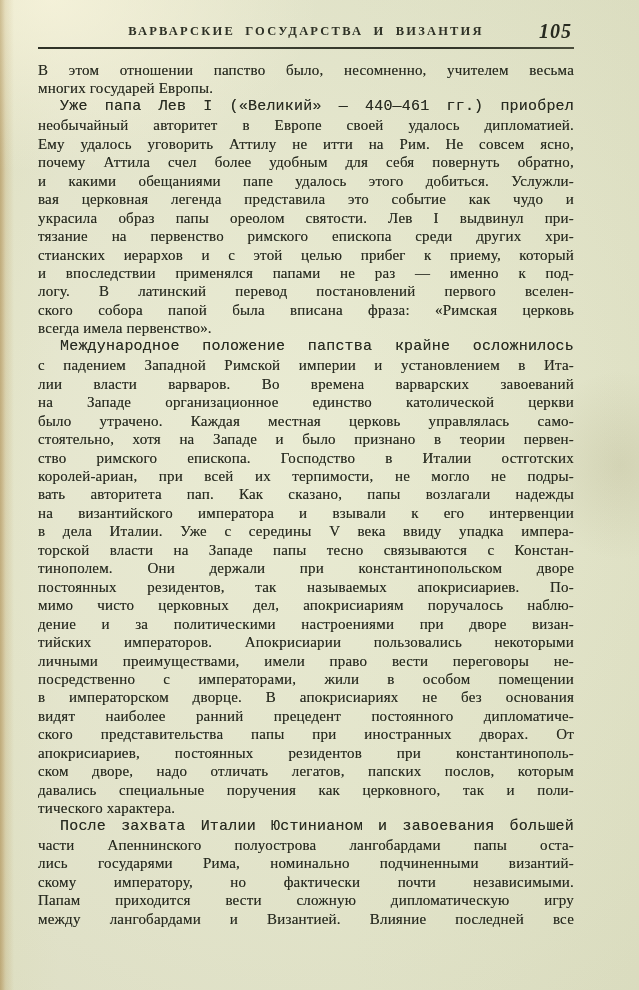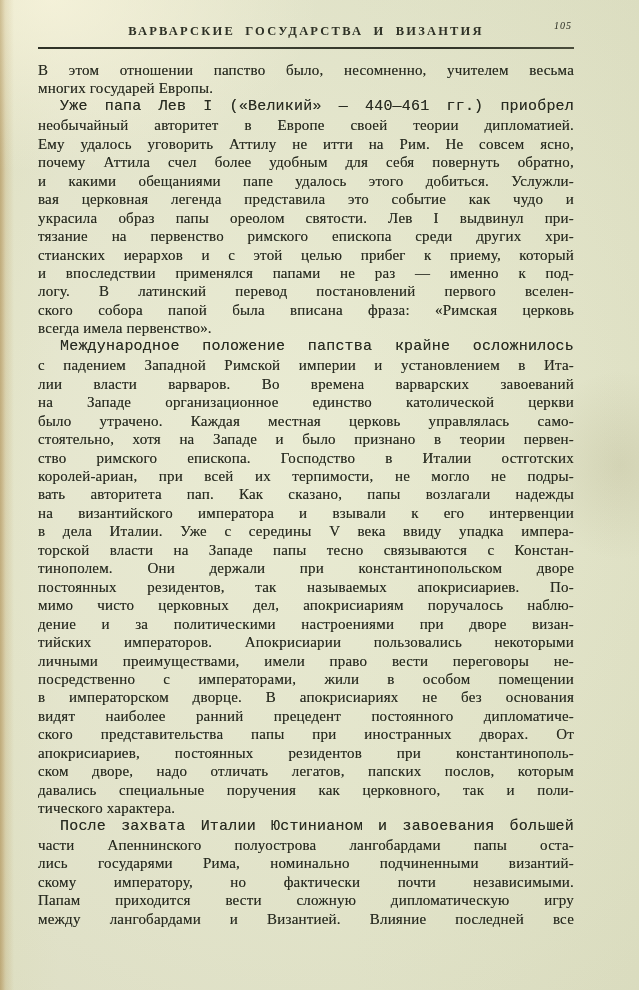--- a/index.html
+++ b/index.html
@@ -46,22 +46,22 @@
     font-weight: bold;
     letter-spacing: 2.2px;
     word-spacing: 5px;
     padding-top: 4px;
     color: #2e3126;
   }
   .page-number {
     position: absolute;
     right: 2px;
     top: 0;
-    font-size: 10px;
-    font-weight: normal;
+    font-size: 20px;
+    font-weight: bold;
     font-style: italic;
     letter-spacing: 1px;
     color: #272a20;
   }
   .rule {
     height: 2px;
     background: linear-gradient(90deg, #2f3227, #3c3f31 40%, #2f3227 75%, #4a4d3c);
     margin-top: 1px;
   }
   .text-block {
@@ -93,21 +93,21 @@
   <div class="column">
     <div class="header">
       <span class="running-title">ВАРВАРСКИЕ ГОСУДАРСТВА И ВИЗАНТИЯ</span>
       <span class="page-number">105</span>
     </div>
     <div class="rule"></div>
     <div class="text-block">
       <div class="ln">В этом отношении папство было, несомненно, учителем весьма</div>
       <div class="ln end">многих государей Европы.</div>
       <div class="ln ind">Уже папа Лев I («Великий» — 440—461 гг.) приобрел</div>
-      <div class="ln">необычайный авторитет в Европе своей теории дипломатией.</div>
+      <div class="ln">необычайный авторитет в Европе своей удалось дипломатией.</div>
       <div class="ln">Ему удалось уговорить Аттилу не итти на Рим. Не совсем ясно,</div>
       <div class="ln">почему Аттила счел более удобным для себя повернуть обратно,</div>
       <div class="ln">и какими обещаниями папе удалось этого добиться. Услужли-</div>
       <div class="ln">вая церковная легенда представила это событие как чудо и</div>
       <div class="ln">украсила образ папы ореолом святости. Лев I выдвинул при-</div>
       <div class="ln">тязание на первенство римского епископа среди других хри-</div>
       <div class="ln">стианских иерархов и с этой целью прибег к приему, который</div>
       <div class="ln">и впоследствии применялся папами не раз — именно к под-</div>
       <div class="ln">логу. В латинский перевод постановлений первого вселен-</div>
       <div class="ln">ского собора папой была вписана фраза: «Римская церковь</div>

